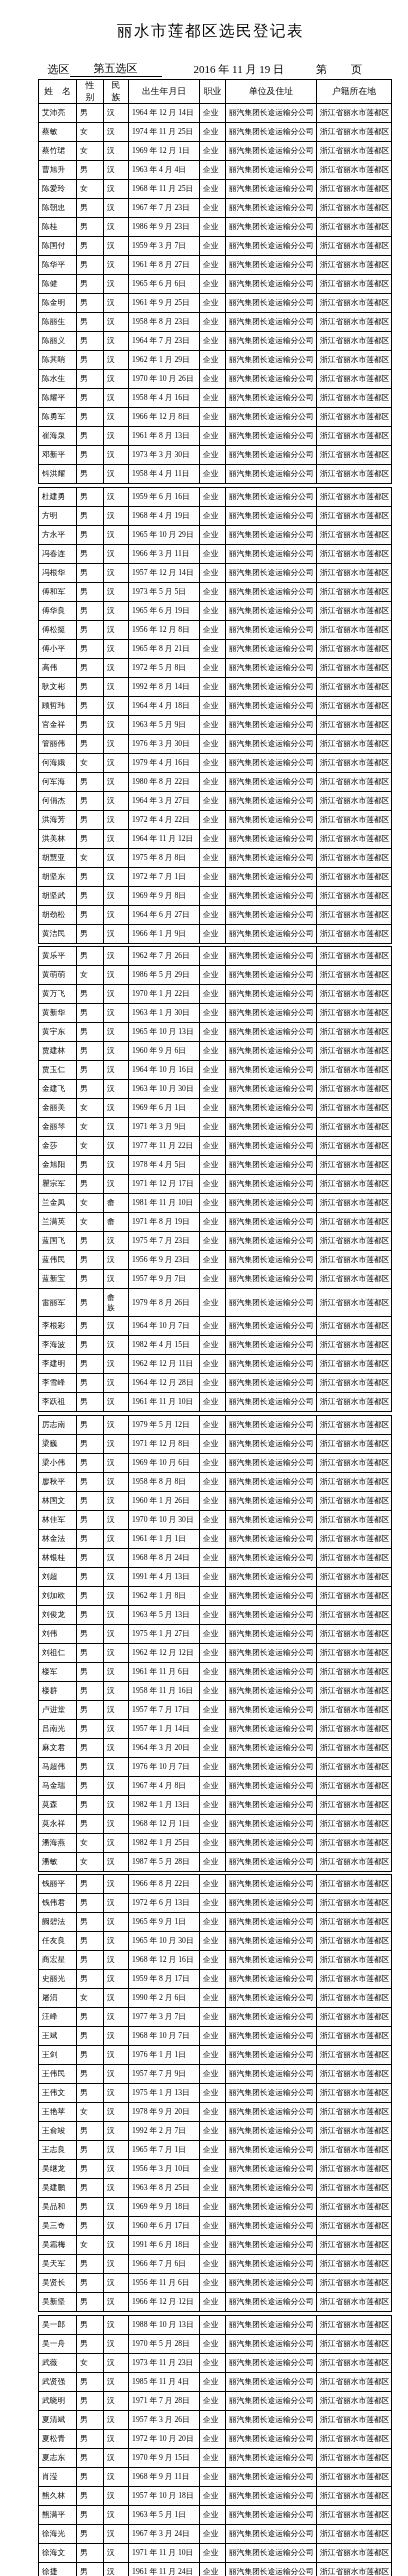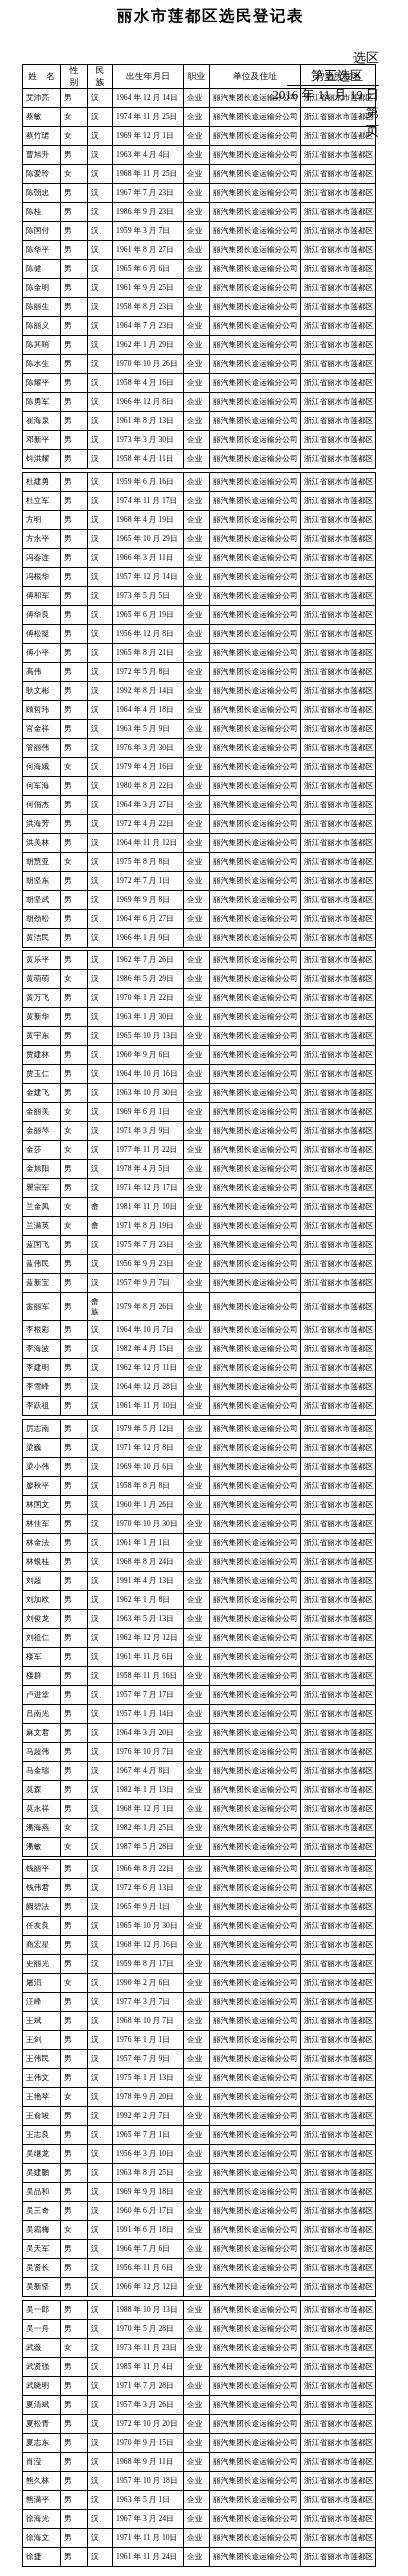--- a/index.html
+++ b/index.html
@@ -1,28 +1,28 @@
 <!DOCTYPE html>
 <html style="font-size:8.2px"><head>
 <meta charset="utf-8">
 <style>
   html,body{margin:0;padding:0;background:#fff;color:#000;
     font-family:"Liberation Serif","DejaVu Serif",serif;}
   .page{width:409px;background:#fff;}
-  .doc-title{ text-align:center; padding-top:7px; font-size:15.5px; font-weight:bold;
+  .doc-title{ text-align:center; padding-top:22px; font-size:15.5px; font-weight:normal;
     letter-spacing:1.5px; line-height:1.2;margin-left:12px;}
-  .meta-line{ margin:23px 0 2.1px 26px; width:353px; height:13.4px; font-size:13px;
-    display:flex; align-items:flex-end; white-space:nowrap;flex-direction:column;}
+  .meta-line{ margin:23px 0 2.1px 26px; width:353px; height:13.4px; font-size:11px;
+    display:flex; align-items:flex-end; white-space:nowrap;}
   .meta-precinct-label{margin-left:21.6px;}
   .meta-precinct{ display:inline-block; width:92px; border-bottom:1px solid #000;
     text-indent:24px; }
   .meta-date{margin-left:32px;}
   .meta-page-first{margin-left:32px;}
   .meta-page-last{margin-left:24px;}
-  table.roster{ border-collapse:collapse; margin-left:22px; table-layout:fixed;
+  table.roster{ border-collapse:collapse; margin-left:38px; table-layout:fixed;
     width:353px; margin-bottom:2.6px;}
   table.roster{border:1px solid #000;}
   table.roster td, table.roster th{ border:0.5px solid #000; overflow:hidden;
     white-space:nowrap; font-weight:normal;}
   table.roster th{ height:21.6px; text-align:center; font-size:8.8px; padding:0;
     vertical-align:middle;}
   table.roster td{ height:18px; font-size:7.7px; padding:0 1px 0 3.1px;
     vertical-align:middle; text-align:left;}
   .stack{display:inline-block; width:1.1em; line-height:1.3; white-space:normal;}
   tr.thick-top td{border-top:1.5px solid #000;}
@@ -262,29 +262,20 @@
           <tr>
             <td>杜建勇</td>
             <td>男</td>
             <td class="c-eth">汉</td>
             <td>1959 年 6 月 16日</td>
             <td>企业</td>
             <td>丽汽集团长途运输分公司</td>
             <td>浙江省丽水市莲都区</td>
           </tr>
           <tr>
-            <td>杜立军</td>
-            <td>男</td>
-            <td class="c-eth">汉</td>
-            <td>1974 年 11 月 17日</td>
-            <td>企业</td>
-            <td>丽汽集团长途运输分公司</td>
-            <td>浙江省丽水市莲都区</td>
-          </tr>
-          <tr>
             <td>方明</td>
             <td>男</td>
             <td class="c-eth">汉</td>
             <td>1968 年 4 月 19日</td>
             <td>企业</td>
             <td>丽汽集团长途运输分公司</td>
             <td>浙江省丽水市莲都区</td>
           </tr>
           <tr>
             <td>方永平</td>
@@ -818,20 +809,29 @@
           </tr>
           <tr>
             <td>刘俊龙</td>
             <td>男</td>
             <td class="c-eth">汉</td>
             <td>1963 年 5 月 13日</td>
             <td>企业</td>
             <td>丽汽集团长途运输分公司</td>
             <td>浙江省丽水市莲都区</td>
           </tr>
+          <tr class="thick-top">
+            <td>刘伟</td>
+            <td>男</td>
+            <td class="c-eth">汉</td>
+            <td>1975 年 1 月 27日</td>
+            <td>企业</td>
+            <td>丽汽集团长途运输分公司</td>
+            <td>浙江省丽水市莲都区</td>
+          </tr>
           <tr>
             <td>刘祖仁</td>
             <td>男</td>
             <td class="c-eth">汉</td>
             <td>1962 年 12 月 12日</td>
             <td>企业</td>
             <td>丽汽集团长途运输分公司</td>
             <td>浙江省丽水市莲都区</td>
           </tr>
           <tr>

